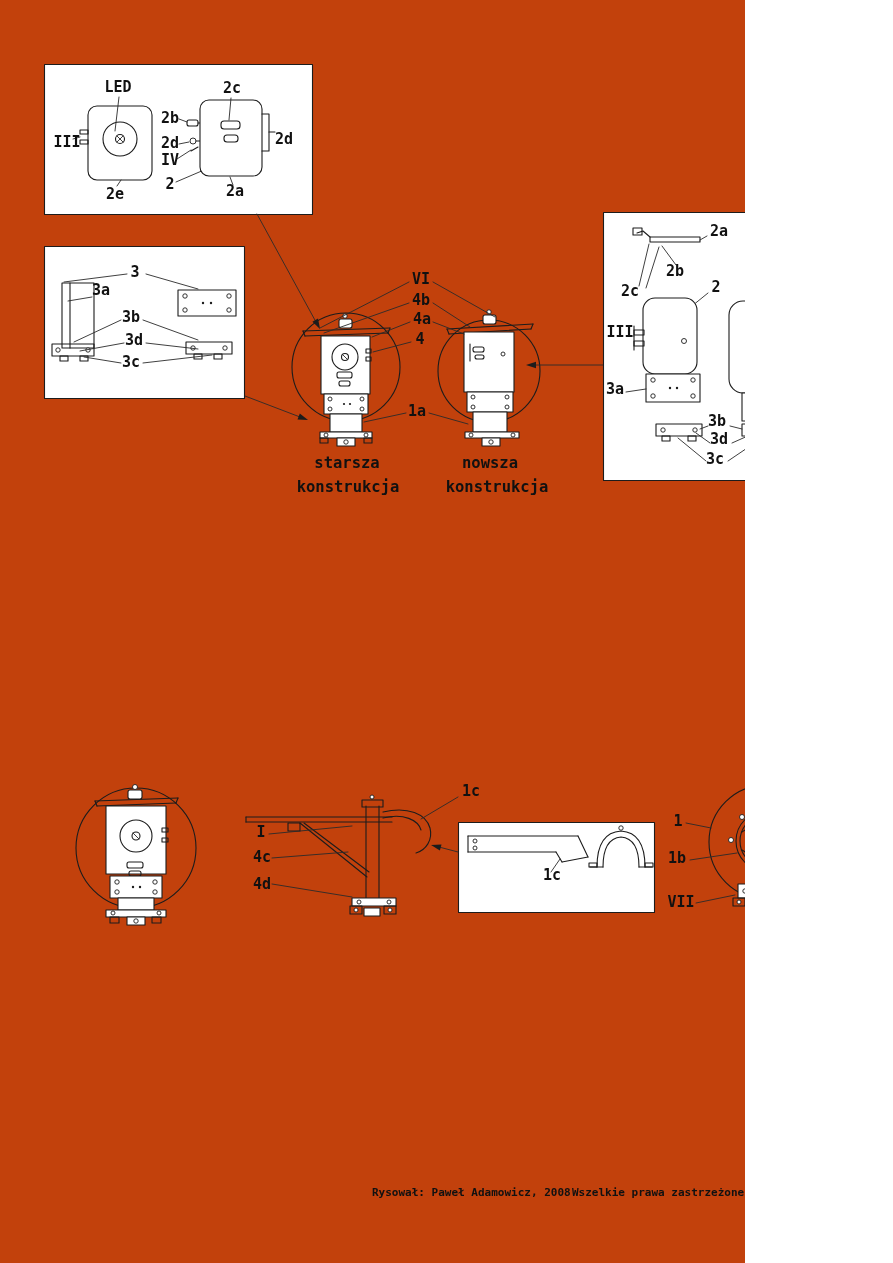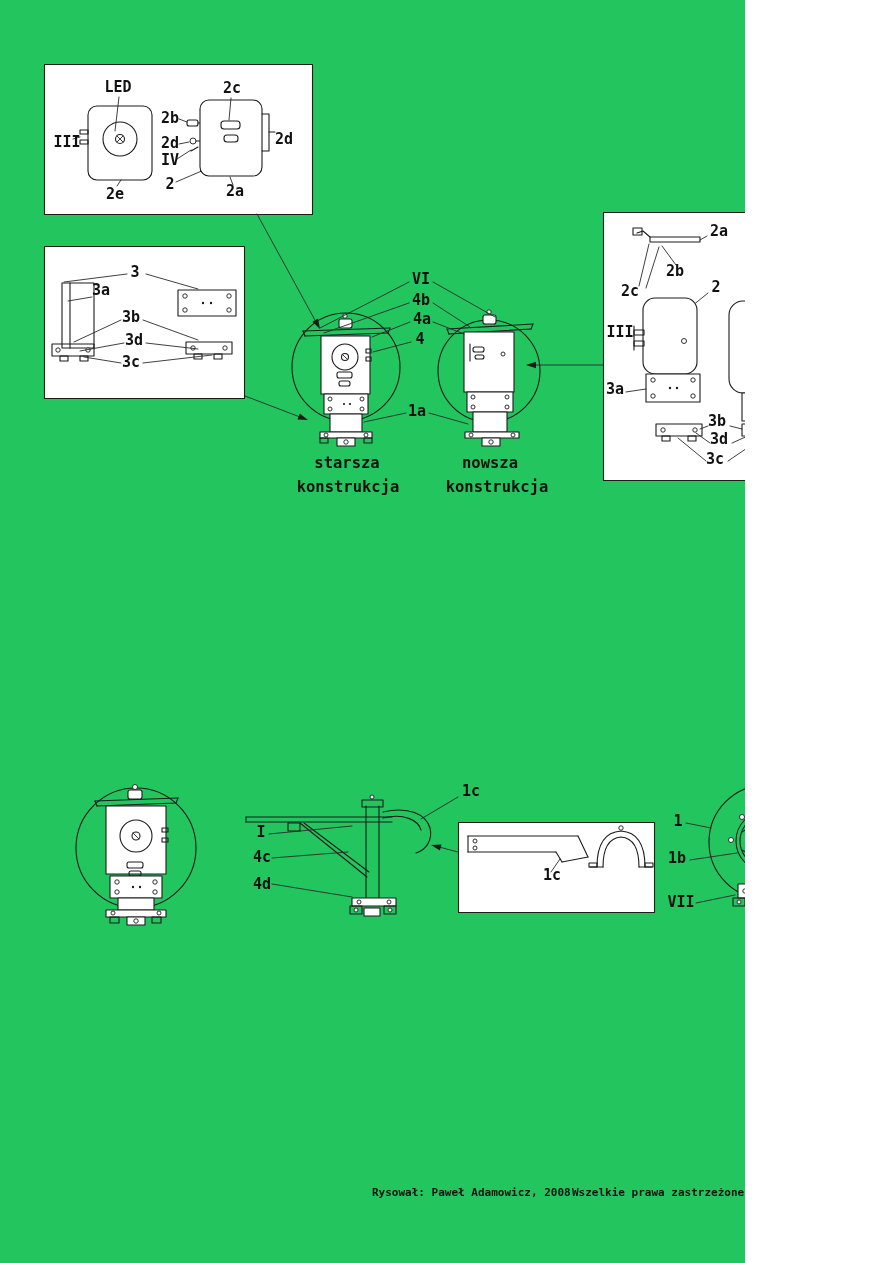--- a/index.html
+++ b/index.html
@@ -1,16 +1,16 @@
 <!DOCTYPE html>
 <html><head>
 <meta charset="utf-8">
 <style>
   html,body{margin:0;padding:0;background:#ffffff;}
-  .page{position:relative;width:745px;height:1263px;background:#22c55e;overflow:hidden;
+  .page{position:relative;width:745px;height:1263px;background:#c2410c;overflow:hidden;
         font-family:"DejaVu Sans Mono",monospace;text-decoration:underline;}
   svg{display:block}
   .ln{fill:none;stroke:#1c1c1c;stroke-width:1.1;stroke-linecap:round;stroke-linejoin:round}
   .fw{fill:#ffffff;stroke:#1c1c1c;stroke-width:1.1;stroke-linejoin:round}
   .ld{fill:none;stroke:#2a2a2a;stroke-width:.9;stroke-linecap:round}
   .bolt{fill:#ffffff;stroke:#1c1c1c;stroke-width:.9}
   .dot{fill:#1c1c1c;stroke:none}
   .arr{fill:#1c1c1c;stroke:none}
   .lbl{font:bold 15px "DejaVu Sans Mono",monospace;fill:#111}
   .cap{font:bold 15.5px "DejaVu Sans Mono",monospace;fill:#111}

